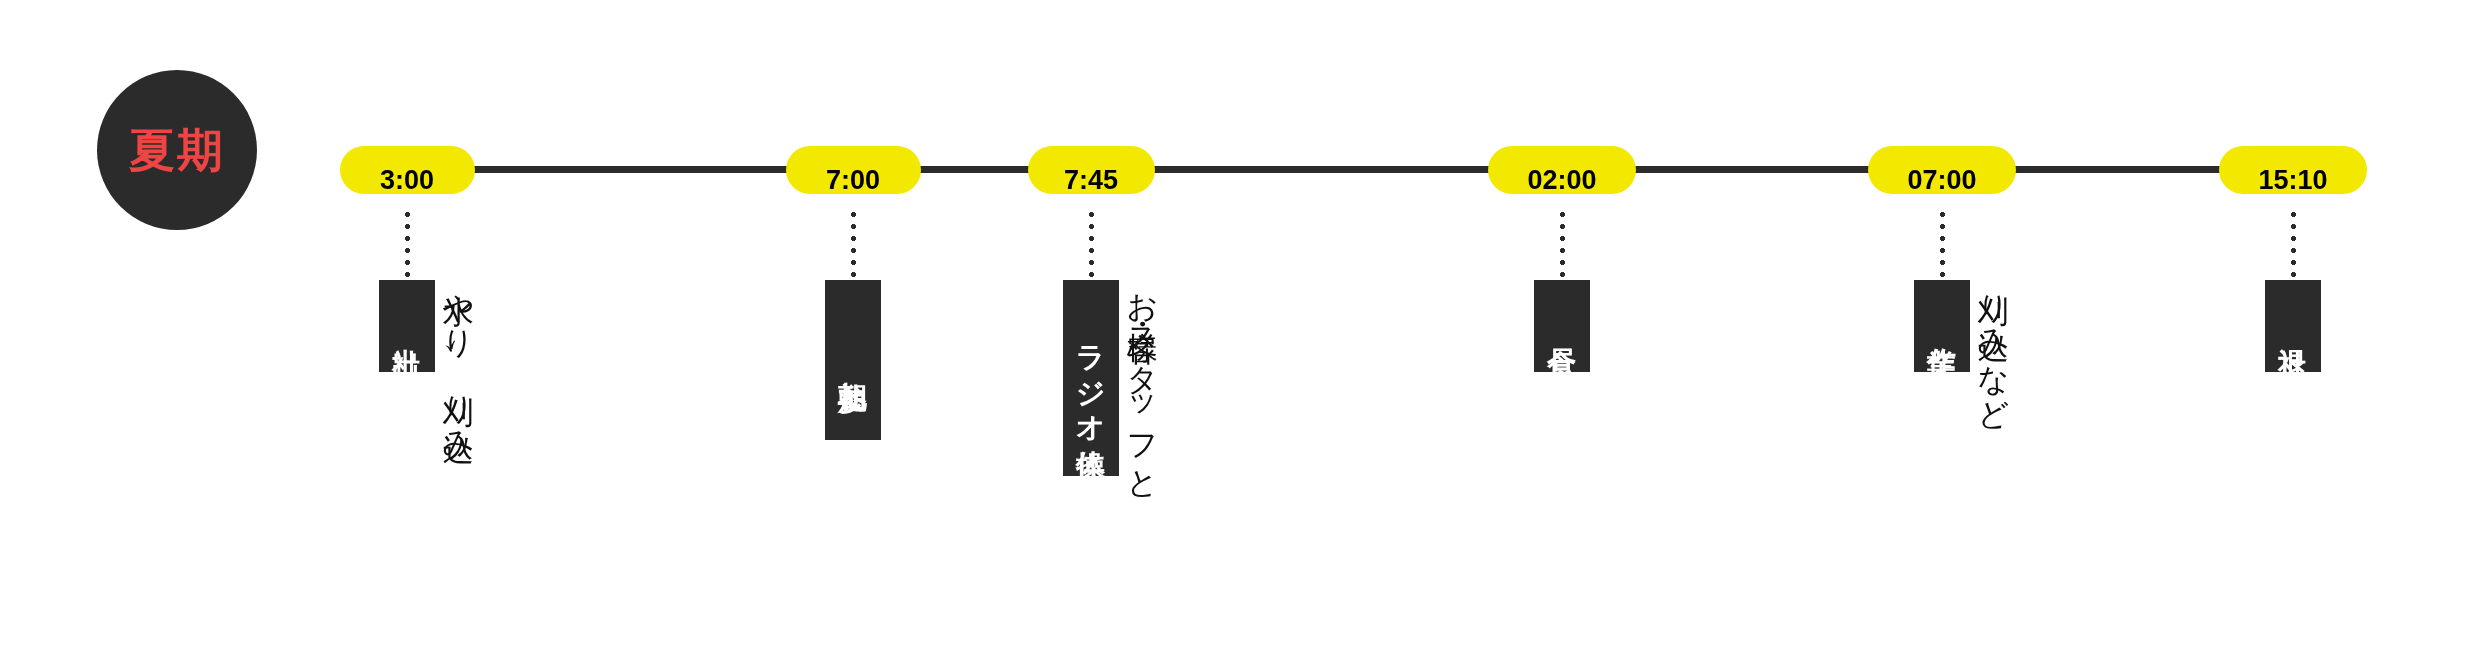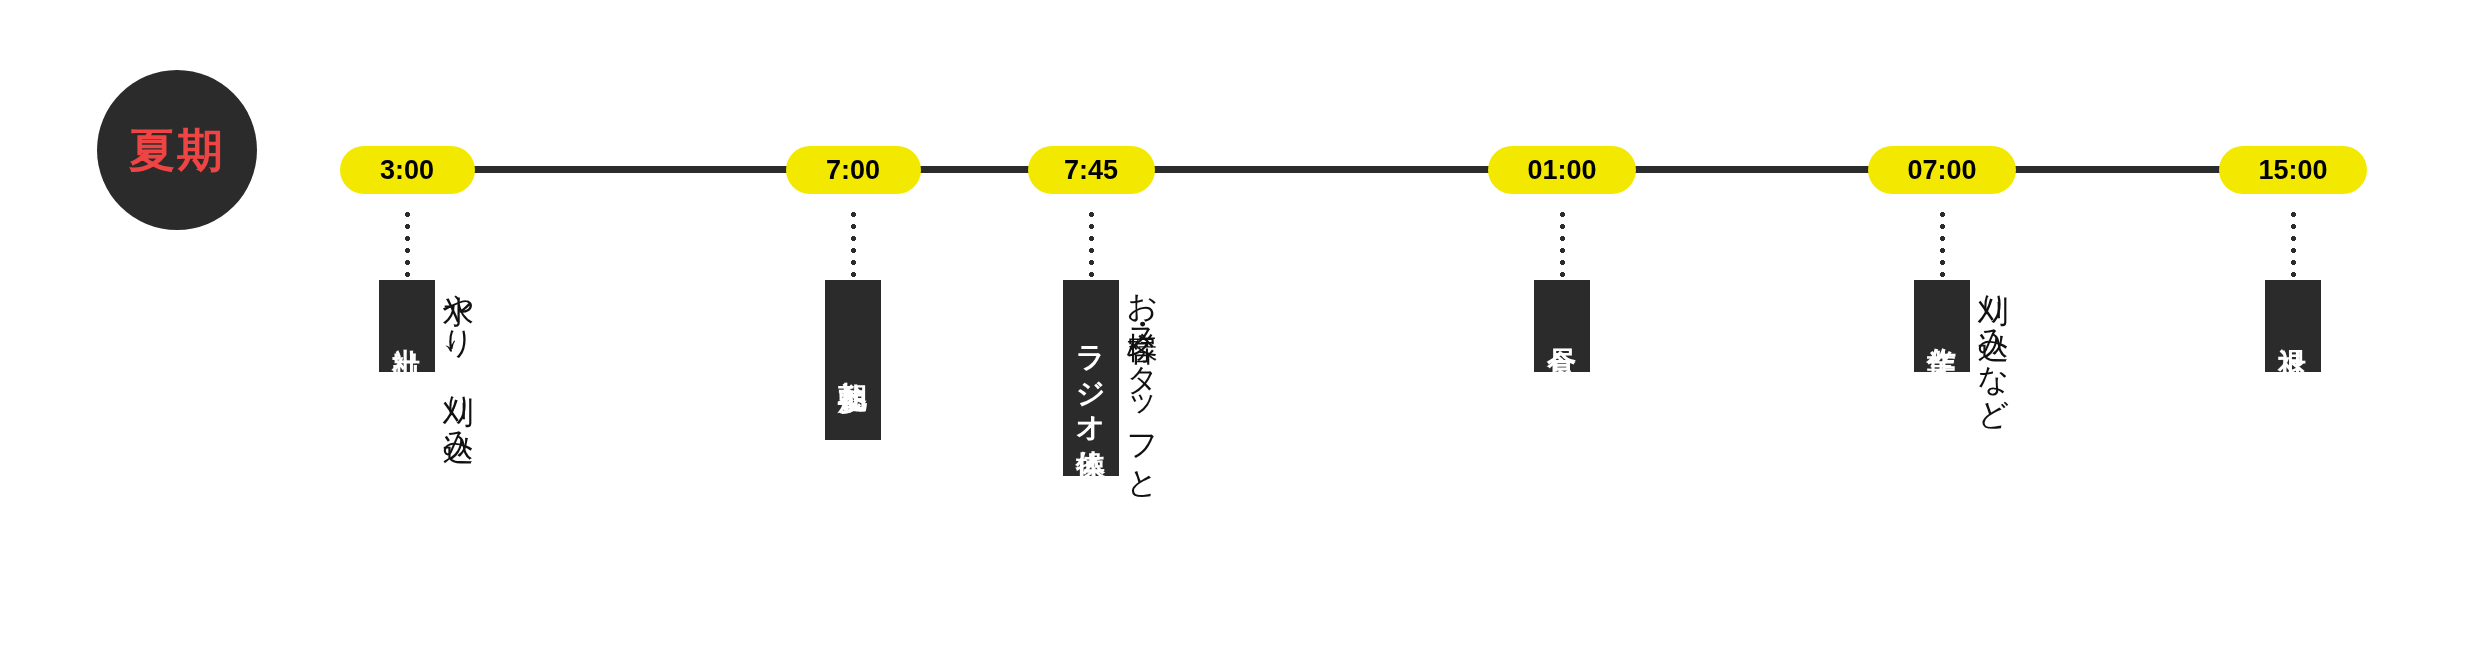--- a/index.html
+++ b/index.html
@@ -57,21 +57,21 @@
   }
 
   
   .time-pill {
     position: absolute;
     height: 48px;
     border-radius: 24px;
     background: #f3e900;
     color: #000000;
     display: flex;
-    align-items: center;
+    align-items: flex-end;
     justify-content: center;
     box-sizing: border-box;
     top: 146px;
   }
   .time-pill-label {
     font-size: 27px;
     font-weight: 700;
     line-height: 1;
     white-space: nowrap;
     letter-spacing: 0px;
@@ -156,36 +156,36 @@
       </div>
       <div class="time-pill" style="left: 1027.5px; width: 127px;">
         <span class="time-pill-label">7:45</span>
       </div>
       <div class="connector" style="left: 1088.5px; height: 68px;"></div>
       <div class="event-box" style="left: 1063px; top: 280px; width: 56px; height: 196px;">
         <span class="event-box-label">ラジオ体操</span>
       </div>
       <div class="side-note" style="left: 1125px; top: 272px;"><span class="side-note-label">お客様・スタッフと</span></div>
       <div class="time-pill" style="left: 1488px; width: 148px;">
-        <span class="time-pill-label">01:00</span>
+        <span class="time-pill-label">02:00</span>
       </div>
       <div class="connector" style="left: 1559.5px; height: 68px;"></div>
       <div class="event-box" style="left: 1534px; top: 280px; width: 56px; height: 92px;">
         <span class="event-box-label">昼食</span>
       </div>
       <div class="time-pill" style="left: 1868px; width: 148px;">
         <span class="time-pill-label">07:00</span>
       </div>
       <div class="connector" style="left: 1939.5px; height: 68px;"></div>
       <div class="event-box" style="left: 1914px; top: 280px; width: 56px; height: 92px;">
         <span class="event-box-label">作業</span>
       </div>
       <div class="side-note" style="left: 1976px; top: 272px;"><span class="side-note-label">刈り込みなど</span></div>
       <div class="time-pill" style="left: 2219px; width: 148px;">
-        <span class="time-pill-label">15:00</span>
+        <span class="time-pill-label">15:10</span>
       </div>
       <div class="connector" style="left: 2290.5px; height: 68px;"></div>
       <div class="event-box" style="left: 2265px; top: 280px; width: 56px; height: 92px;">
         <span class="event-box-label">退社</span>
       </div>
     </div>
 
 </div>
 
 </body></html>

